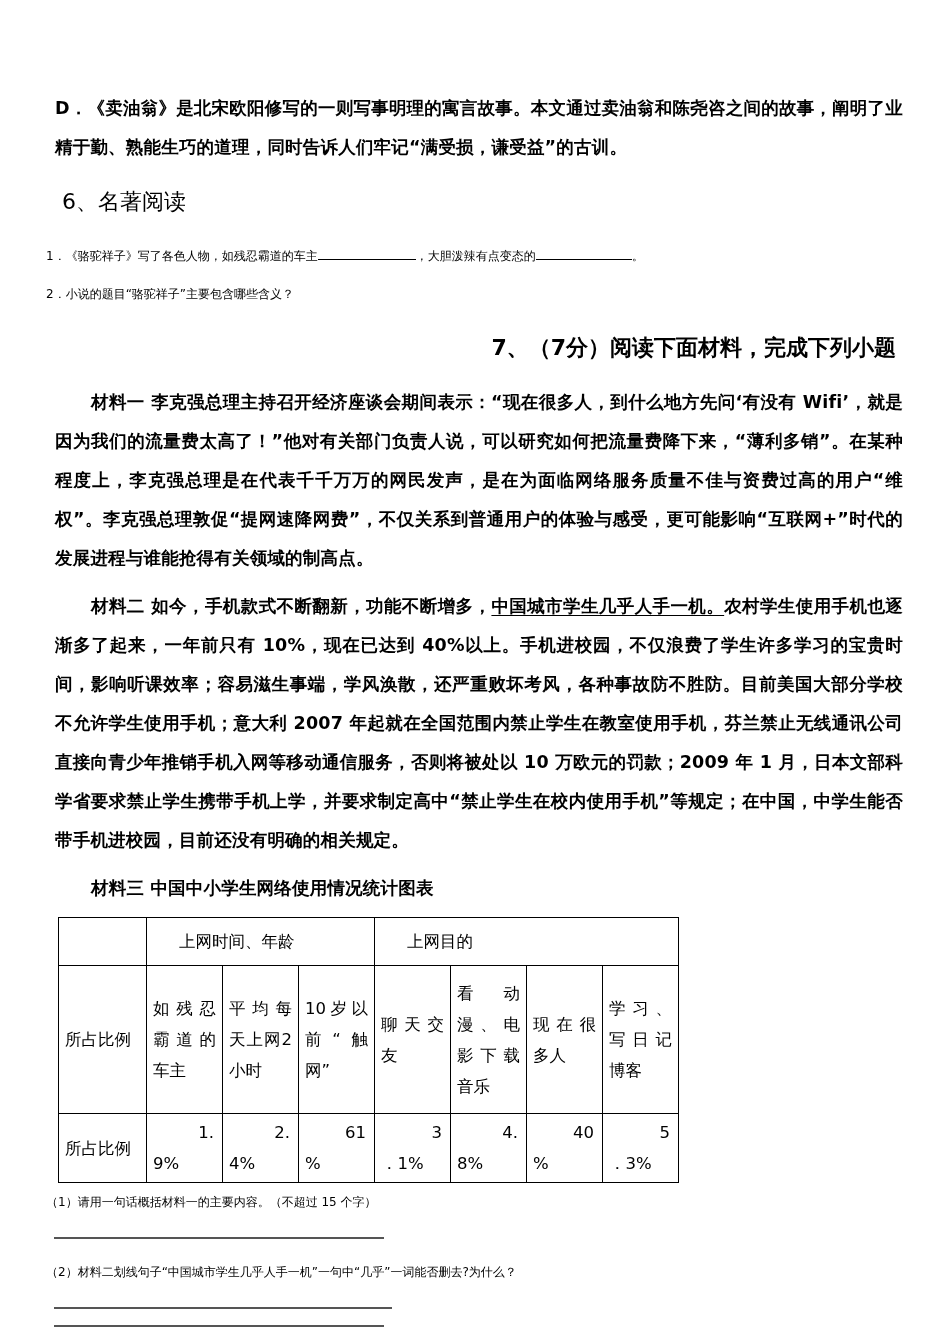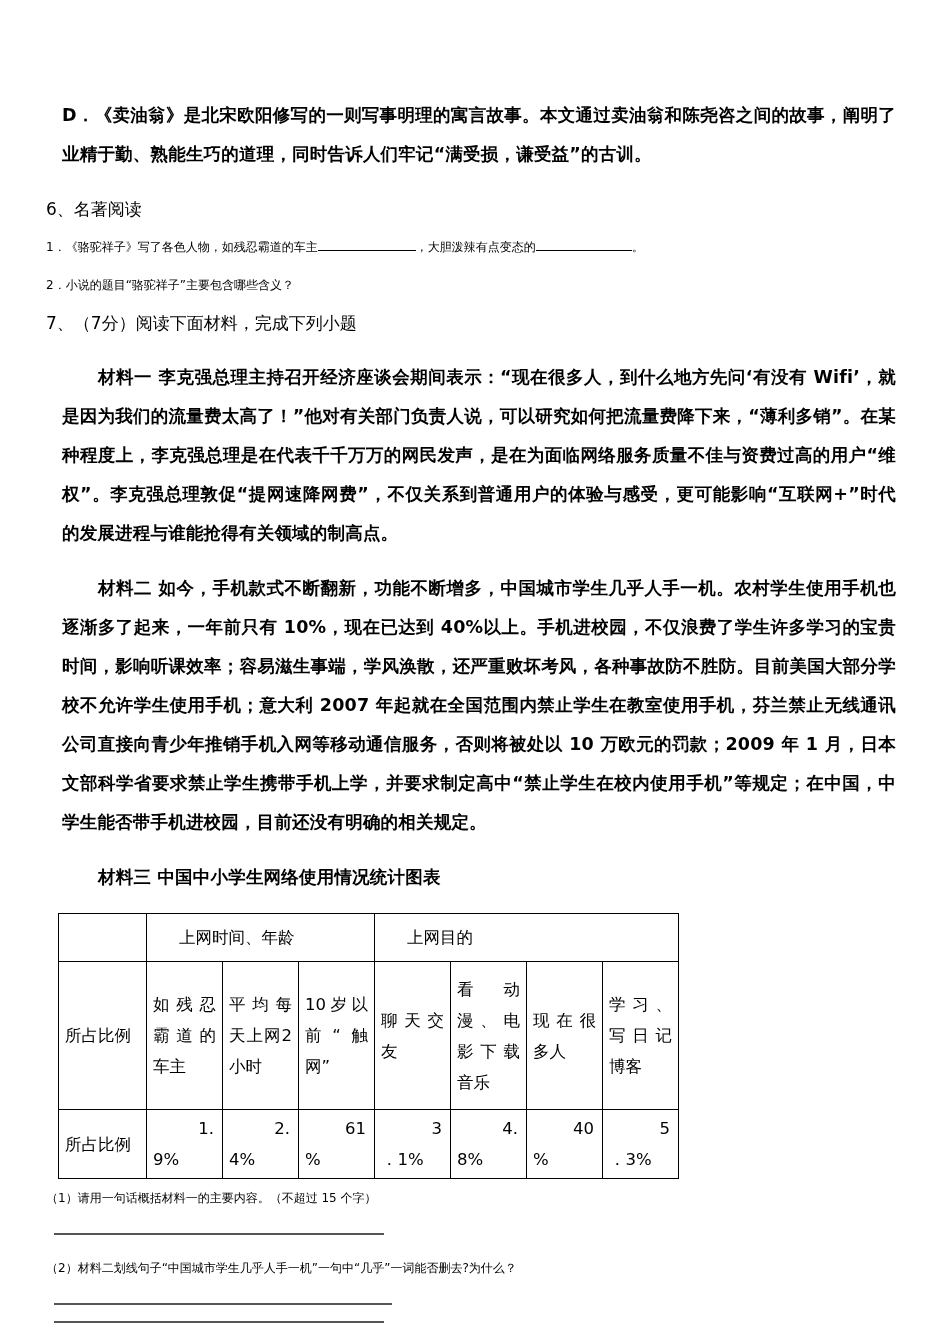--- a/index.html
+++ b/index.html
@@ -25,48 +25,48 @@
     padding: 80px 38px 0 46px;
   }
 
   
   .para {
     font-size: 17.5px;
     line-height: 39px;
     letter-spacing: 0.2px;
     text-align: justify;
     text-justify: inter-ideograph;
-    margin: 16px;
+    margin: 9px;
   }
   .para.bold  { font-weight: bold; }
   .para.indent2 { text-indent: 36px; }
 
   .qline {
     font-size: 12px;
     line-height: 38px;
     margin: 0;
   }
 
   .sect-head {
-    font-size: 17px;
+    font-size: 22px;
     line-height: 38px;
-    margin: 0;
-  }
-  .sect-head.bold { font-weight: normal; }
+    margin: 16px;
+  }
+  .sect-head.bold { font-weight: bold; text-align: right; }
 
   .blank-inline {
     display: inline-block;
     border-bottom: 1.3px solid #000;
     height: 15px;
     vertical-align: baseline;
   }
   .blank-inline.w1 { width: 98px; }
   .blank-inline.w2 { width: 96px; }
 
-  .uline { text-underline-offset: 3px; }
+  .uline { text-decoration: underline; text-underline-offset: 3px; }
 
   .mat-label { font-weight: bold; }
 
   
   .tbl-wrap { margin-top: 6px; }
   table.survey {
     border-collapse: collapse;
     width: 621px;
     margin-left: 12px;
     table-layout: fixed;

